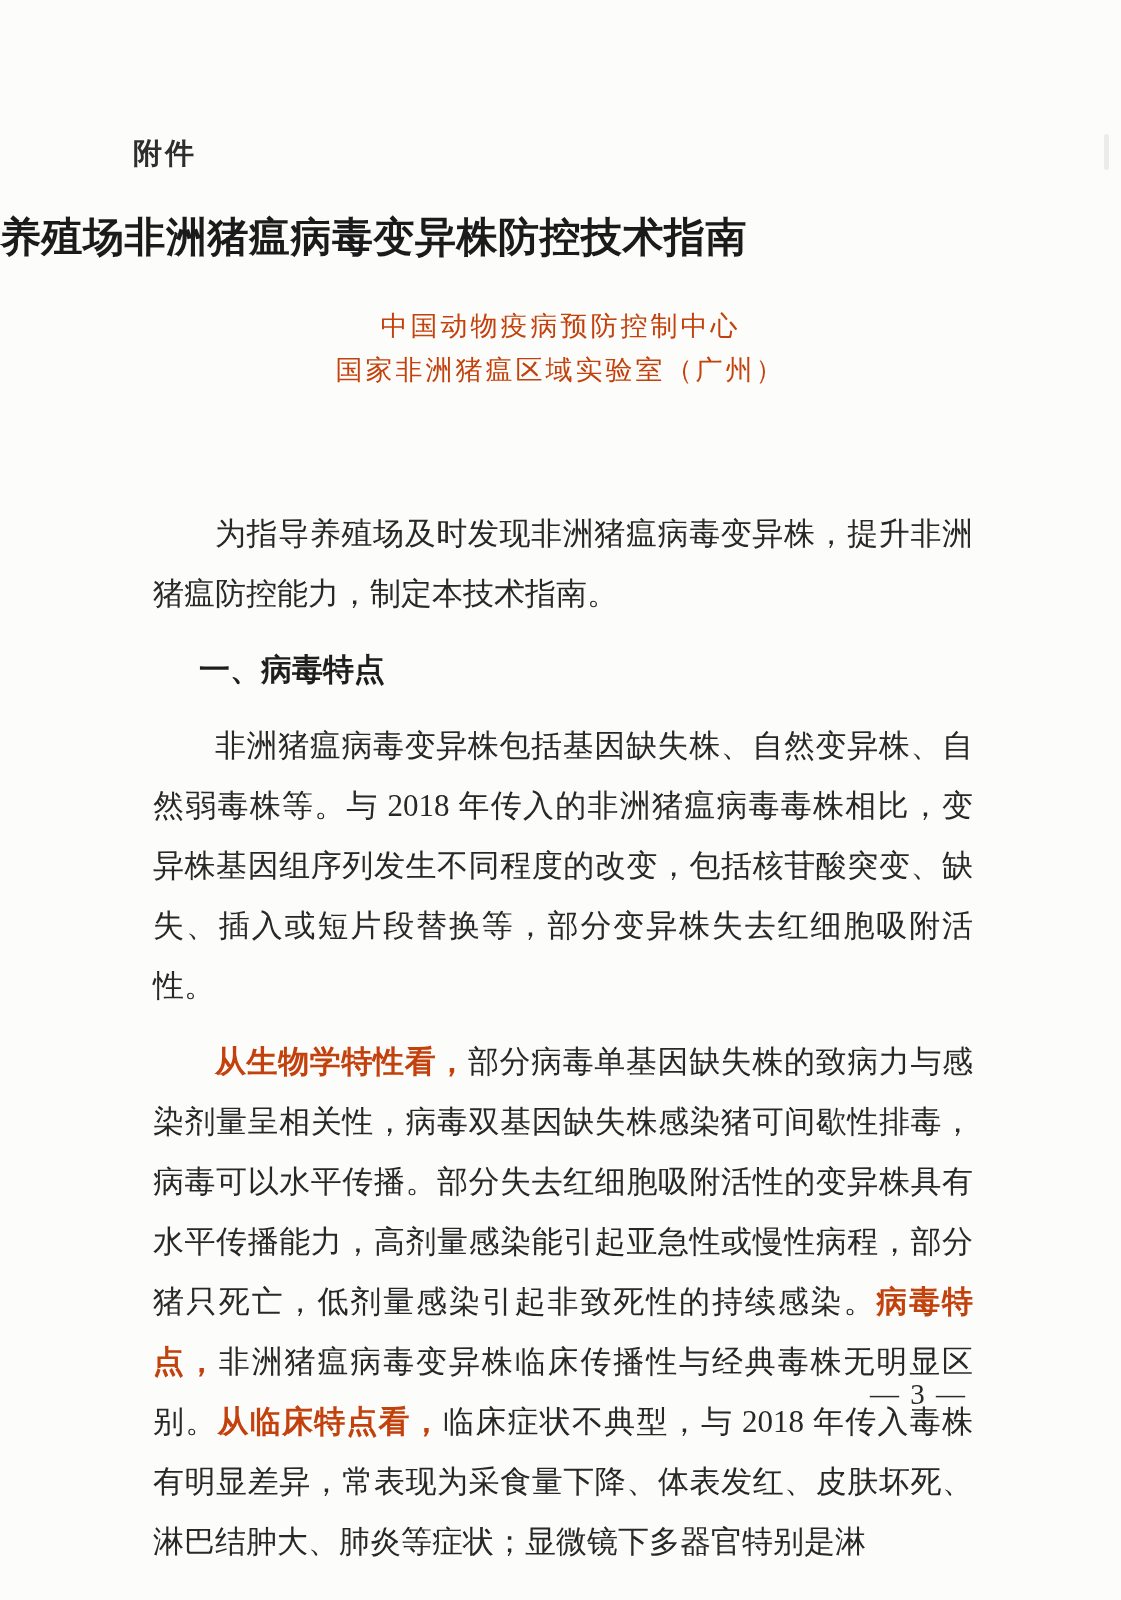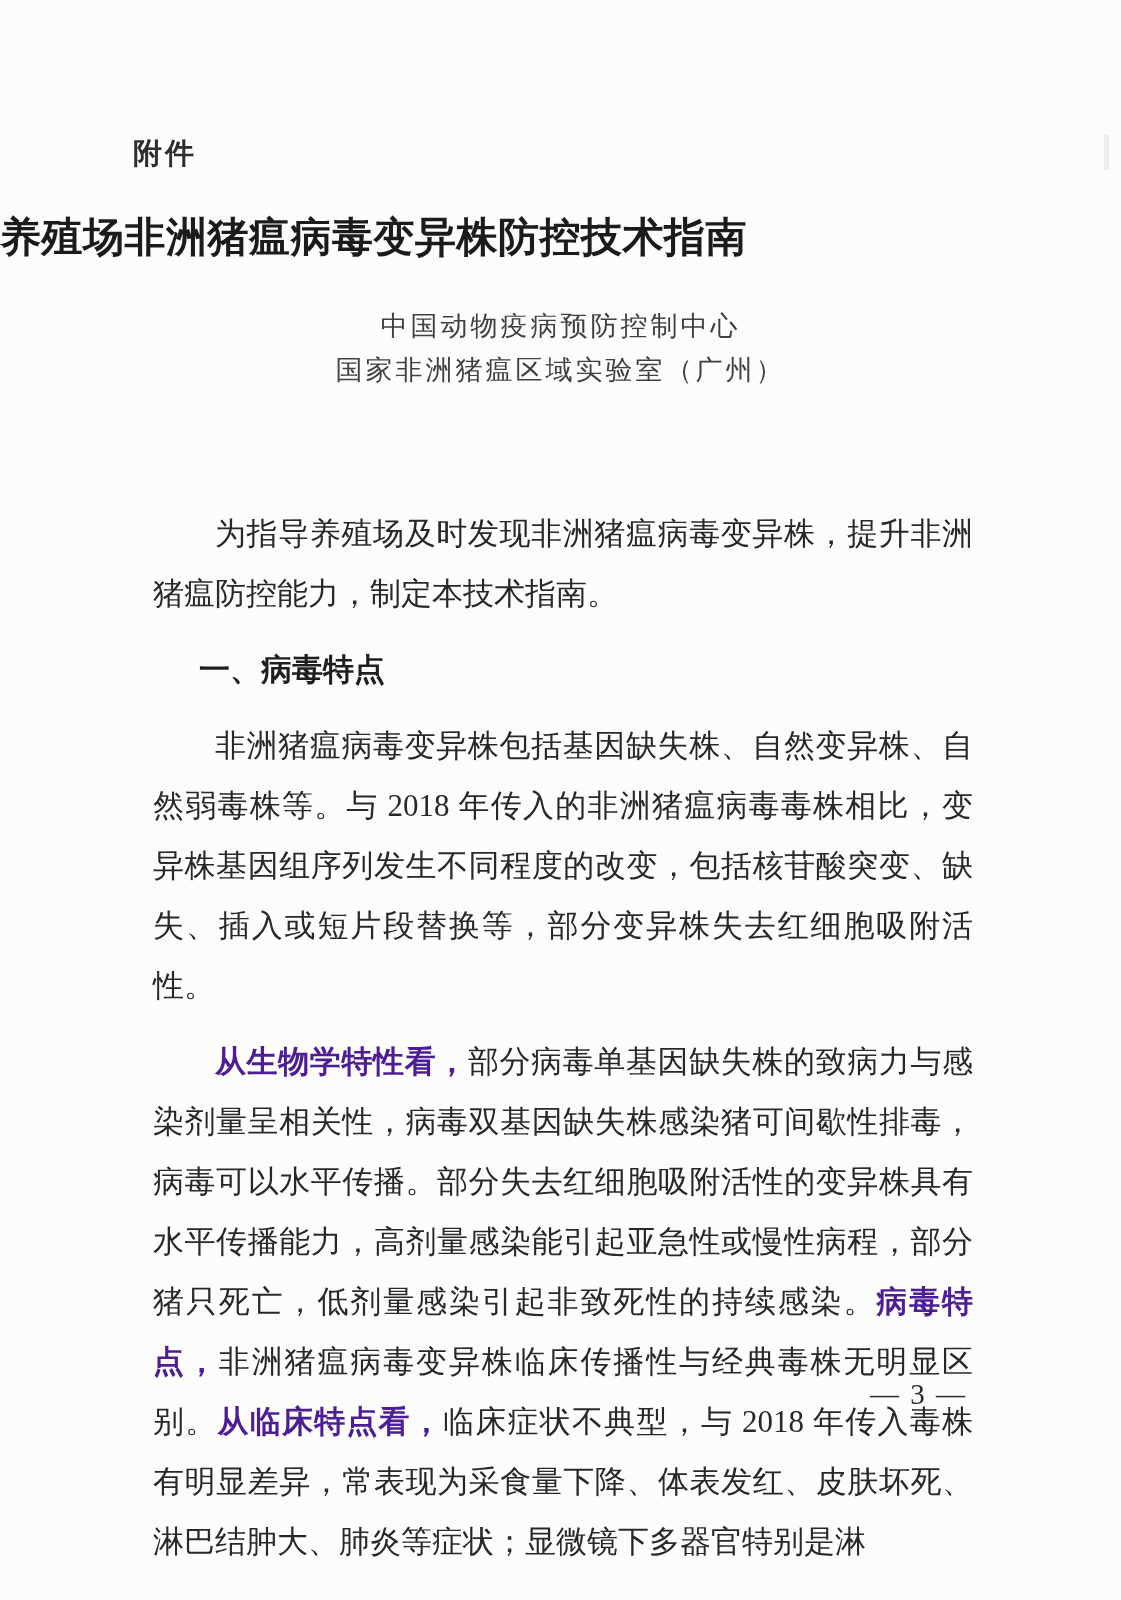--- a/index.html
+++ b/index.html
@@ -40,21 +40,21 @@
     letter-spacing: 0.5px;
     color: #1b1b1b;
   }
   .org-line {
     position: absolute;
     left: 0;
     width: 100%;
     text-align: center;
     font-size: 27px;
     letter-spacing: 3px;
-    color: #404040;
+    color: #c2410c;
   }
   .org-line.first  { top: 308px; }
   .org-line.second { top: 352px; }
   .body-text {
     position: absolute;
     top: 488px;
     left: 137px;
     width: 852px;
     font-size: 31px;
     line-height: 60px;
@@ -69,21 +69,21 @@
     margin: 0;
     text-indent: 2em;
     font-size: 31px;
     line-height: 60px;
     font-weight: 700;
     font-family: "Liberation Sans", sans-serif;
     color: #1e1e1e;
   }
   .b-inline {
     font-weight: 700;
-    color: #4c1d95;
+    color: #c2410c;
   }
   .page-number {
     position: absolute;
     top: 1378px;
     right: 154px;
     font-size: 29px;
     letter-spacing: 2px;
     color: #2b2b2b;
     white-space: pre;
   }

